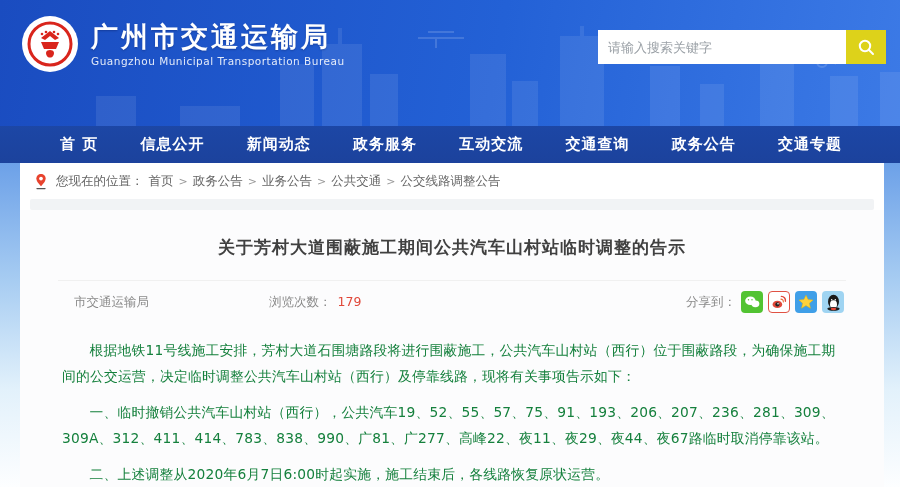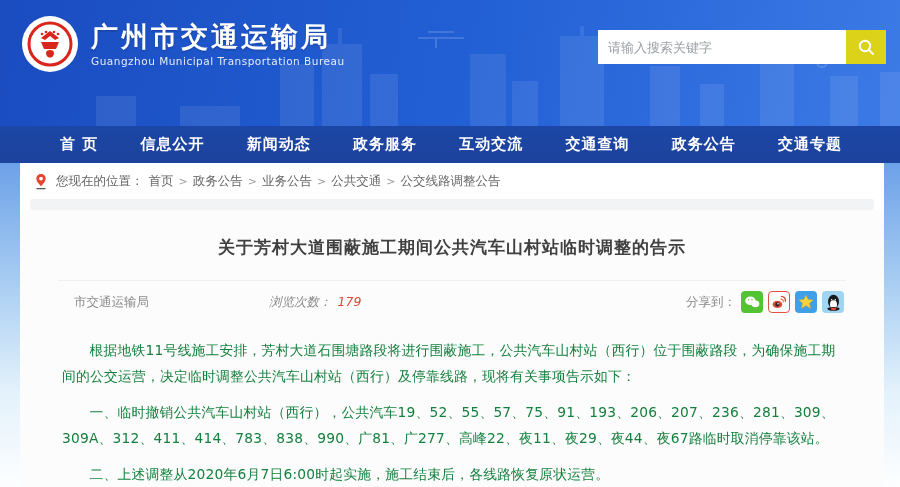--- a/index.html
+++ b/index.html
@@ -44,21 +44,21 @@
   .breadcrumb .crumb{ color:#666; text-decoration:none; cursor:pointer; margin:0 5px; white-space:nowrap; }
   .breadcrumb .sep{ color:#999; font-size:11px; }
   .breadcrumb .prefix{ margin-left:8px; color:#666; }
   .gray-strip{ height:11px; margin:0 10px; background:#f1f3f5; border-radius:2px; }
   .article{ background:#fcfcfd; padding-top:26px; height:293px; }
   .article-title{ text-align:center; font-size:17px; font-weight:600; color:#404040; letter-spacing:1px; }
   .meta-divider{ border:none; border-top:1px solid #f0f0f0; margin:21px 38px 0 38px; }
   .meta-row{ display:flex; align-items:center; height:42px; padding:0 40px; font-size:12.5px; color:#8a8a8a; }
   .meta-publish{ margin-left:48px; }
   .meta-source{ margin-left:14px; }
-  .meta-views{ margin-left:120px;font-style:italic; }
+  .meta-views{ margin-left:120px; }
   .views-count{ color:#e0483a; margin-left:2px; }
   .share-box{ margin-left:auto; display:flex; align-items:center; }
   .share-label{ color:#8a8a8a; }
   .share-icon{ width:22px; height:22px; border-radius:4px; margin-left:5px; display:flex; align-items:center; justify-content:center; cursor:pointer; }
   .icon-wechat{ background:#52c332; }
   .icon-weibo{ background:#fff; border:1px solid #e05244; }
   .icon-qzone{ background:#3f9fe8; }
   .icon-qq{ background:#9fd4f2; }
   .article-body{ padding:4px 40px 0 42px; }
   .article-body p{

